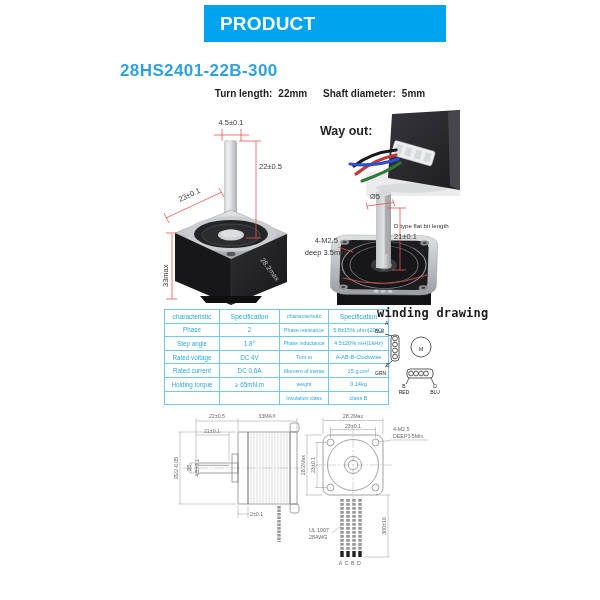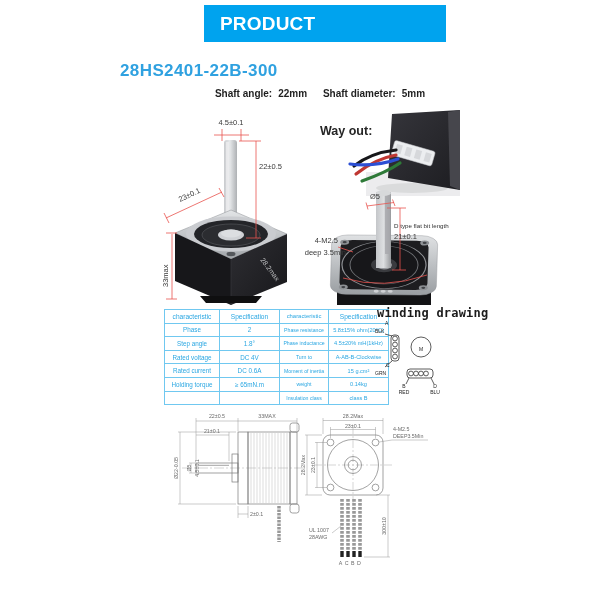--- a/index.html
+++ b/index.html
@@ -43,21 +43,21 @@
 <body>
 
 <div class="page">
 
   <div class="abs banner">
     <span>PRODUCT INFORMATION</span>
   </div>
 
   <div class="abs model-title">28HS2401-22B-300</div>
   <div class="abs subtitle">
-    <span>Shaft angle:</span><span>22mm</span>
+    <span>Turn length:</span><span>22mm</span>
     <span style="margin-left:10px">Shaft diameter:</span><span>5mm</span>
   </div>
 
   <svg class="abs" style="left:160px;top:112px" width="142" height="192" viewBox="0 0 142 192">
     <defs>
       <linearGradient id="lpShaft" x1="0" y1="0" x2="1" y2="0">
         <stop offset="0" stop-color="#c9cbce"></stop>
           <stop offset=".45" stop-color="#e6e8ea"></stop>
           <stop offset="1" stop-color="#aeb1b4"></stop>
       </linearGradient>

